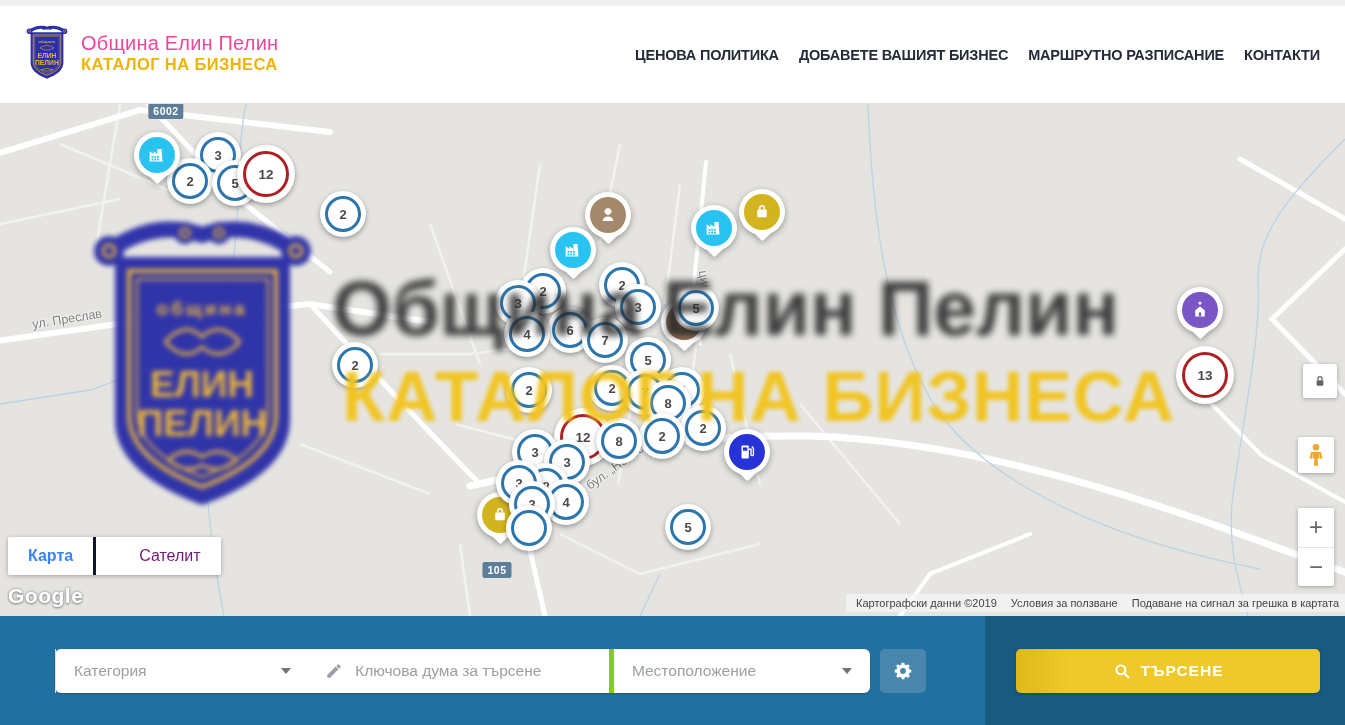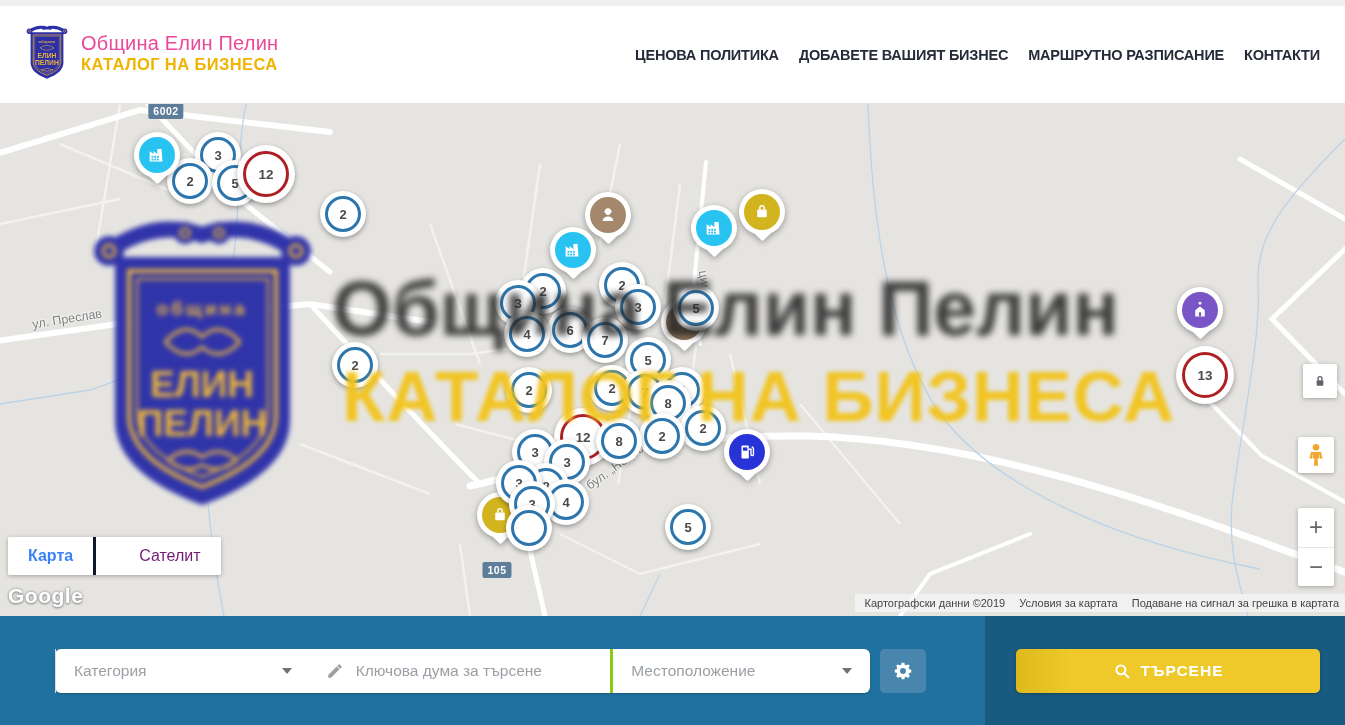--- a/index.html
+++ b/index.html
@@ -66,21 +66,21 @@
       background:rgba(245,245,245,.75);padding:3px 6px 3px 10px;font-size:11px;color:#444;}
   .attrib a{color:#444;text-decoration:none;}
   
   .bottombar{position:absolute;left:0;top:616px;width:1345px;height:109px;background:#20719f;}
   .bottombar .sidebar-bg{position:absolute;left:985px;top:0;width:360px;height:109px;background:#195a81;}
   .inputgroup{position:absolute;left:55px;top:33px;width:815px;height:44px;background:#fff;border-radius:6px;
       display:flex;align-items:stretch;box-shadow:0 1px 2px rgba(0,0,0,.2);}
   .seg{display:flex;align-items:center;position:relative;}
   .seg.kw{width:302px;}
   .seg.cat{width:255px;border-left:1px solid #dcdfe2;}
-  .seg.loc{width:258px;border-left:3px solid #84cc16;}
+  .seg.loc{width:258px;border-left:5px solid #84cc16;}
   .seg input{border:0;outline:none;flex:1;font-family:inherit;font-size:15.5px;color:#444;background:none;min-width:0;}
   .seg input::placeholder{color:#9aa0a5;}
   .seg .ph{color:#9aa0a5;font-size:15.5px;flex:1;padding-left:18px;cursor:pointer;}
   .seg .icon-pencil{margin:0 10px 0 16px;display:flex;}
   .caret{width:0;height:0;border-left:5.5px solid transparent;border-right:5.5px solid transparent;
       border-top:6px solid #6f7378;margin-right:18px;}
   .gearbtn{position:absolute;left:880px;top:33px;width:46px;height:44px;background:#4886ad;border:0;
       border-radius:5px;cursor:pointer;display:flex;align-items:center;justify-content:center;}
   .searchbtn{position:absolute;left:1016px;top:33px;width:304px;height:44px;border:0;border-radius:5px;cursor:pointer;
       background:linear-gradient(90deg,#ddb91c 0%,#efc92a 18%,#efc92a 100%);
@@ -433,21 +433,21 @@
         <path d="M7.8,9.6 l-1.6,6 h2 M16.2,9.6 l1.6,6 h-2" stroke="#f2a72e" stroke-width="2.2" fill="none"></path>
       </svg>
     </button>
     <div class="ctl zoomctl">
       <button class="zin">+</button>
       <button class="zout">−</button>
     </div>
     <div class="ctl glogo">Google</div>
     <div class="attrib">
       <span>Картографски данни ©2019</span>
-      <a href="#">Условия за картата</a>
+      <a href="#">Условия за ползване</a>
       <a href="#">Подаване на сигнал за грешка в картата</a>
     </div>
   </div>
 
   <div class="bottombar">
     <div class="sidebar-bg"></div>
     <div class="inputgroup">
       <div class="seg cat">
         <span class="ph">Категория</span>
         <span class="caret"></span>

